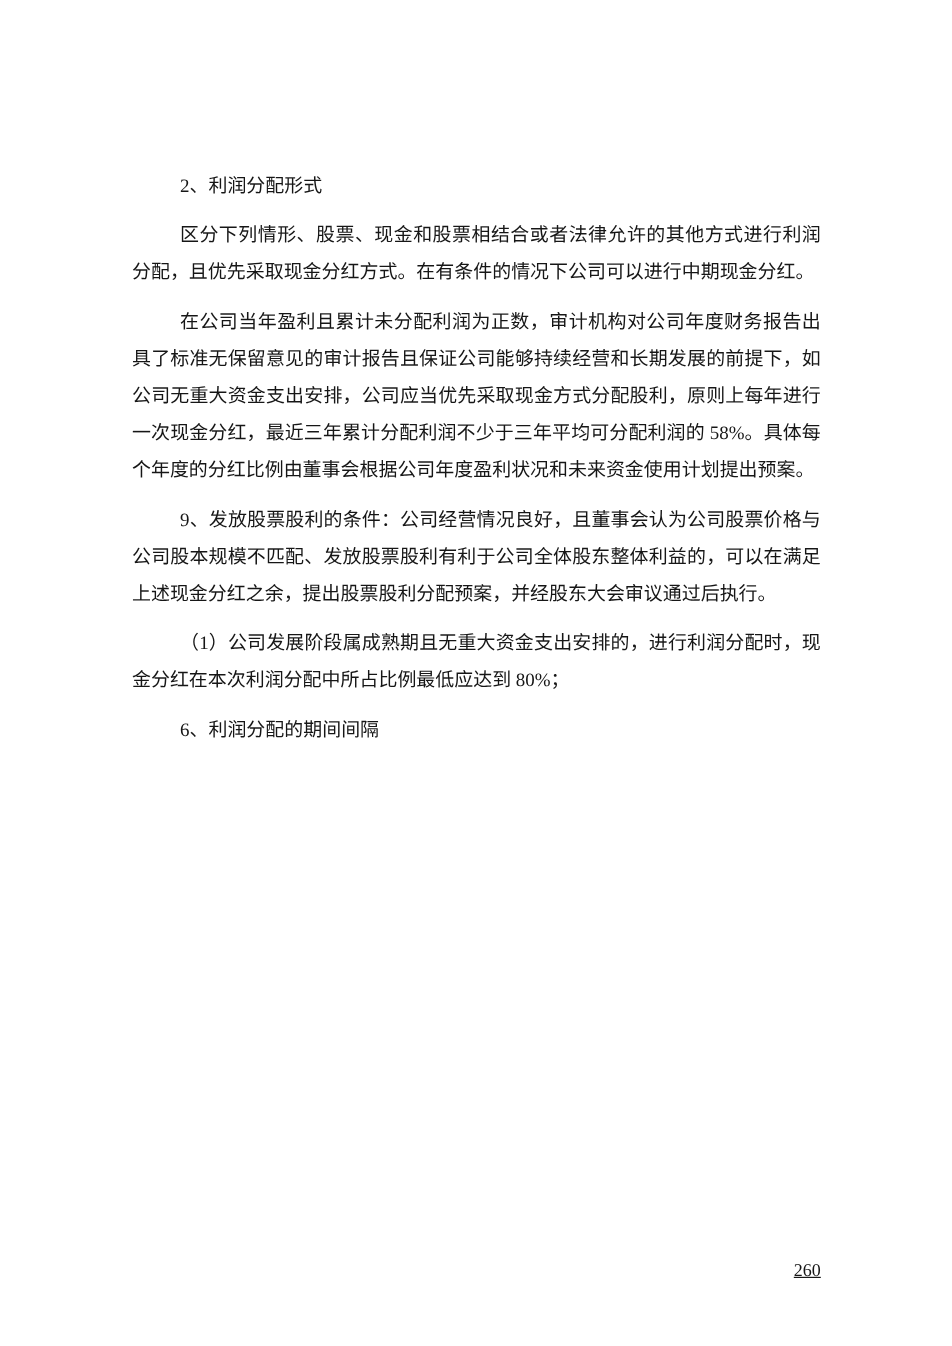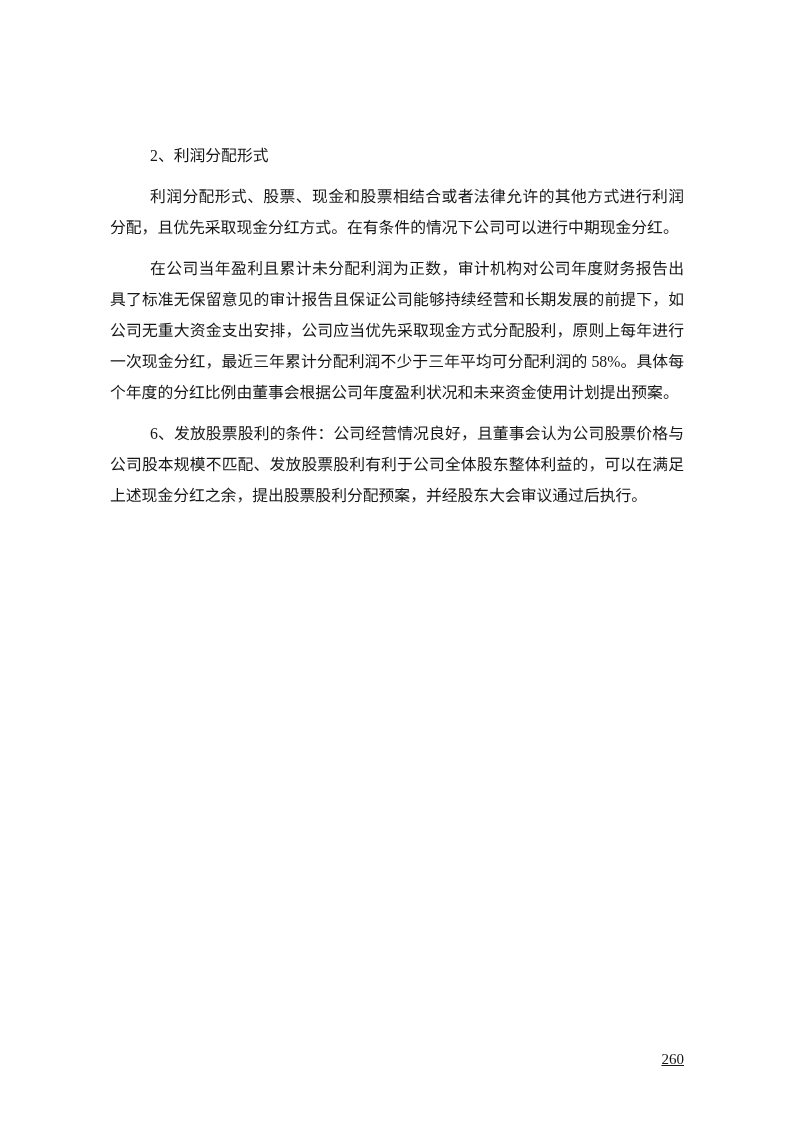--- a/index.html
+++ b/index.html
@@ -48,18 +48,20 @@
     color: #161616;
     text-decoration: underline;
   }
 </style>
 </head>
 <body>
 
 <div class="page">
   <div class="content" id="doc-content">
       <p class="block heading">2、利润分配形式</p>
-      <p class="block paragraph">利润分配形式、股票、现金和股票相结合或者法律允许的其他方式进行利润分配，且优先采取现金分红方式。在有条件的情况下公司可以进行中期现金分红。</p>
+      <p class="block paragraph">区分下列情形、股票、现金和股票相结合或者法律允许的其他方式进行利润分配，且优先采取现金分红方式。在有条件的情况下公司可以进行中期现金分红。</p>
       <p class="block paragraph">在公司当年盈利且累计未分配利润为正数，审计机构对公司年度财务报告出具了标准无保留意见的审计报告且保证公司能够持续经营和长期发展的前提下，如公司无重大资金支出安排，公司应当优先采取现金方式分配股利，原则上每年进行一次现金分红，最近三年累计分配利润不少于三年平均可分配利润的 58%。具体每个年度的分红比例由董事会根据公司年度盈利状况和未来资金使用计划提出预案。</p>
-      <p class="block paragraph">6、发放股票股利的条件：公司经营情况良好，且董事会认为公司股票价格与公司股本规模不匹配、发放股票股利有利于公司全体股东整体利益的，可以在满足上述现金分红之余，提出股票股利分配预案，并经股东大会审议通过后执行。</p>
+      <p class="block paragraph">9、发放股票股利的条件：公司经营情况良好，且董事会认为公司股票价格与公司股本规模不匹配、发放股票股利有利于公司全体股东整体利益的，可以在满足上述现金分红之余，提出股票股利分配预案，并经股东大会审议通过后执行。</p>
+      <p class="block paragraph">（1）公司发展阶段属成熟期且无重大资金支出安排的，进行利润分配时，现金分红在本次利润分配中所占比例最低应达到 80%；</p>
+      <p class="block heading">6、利润分配的期间间隔</p>
     </div>
   <div class="page-number">260</div>
 </div>
 
 </body></html>

